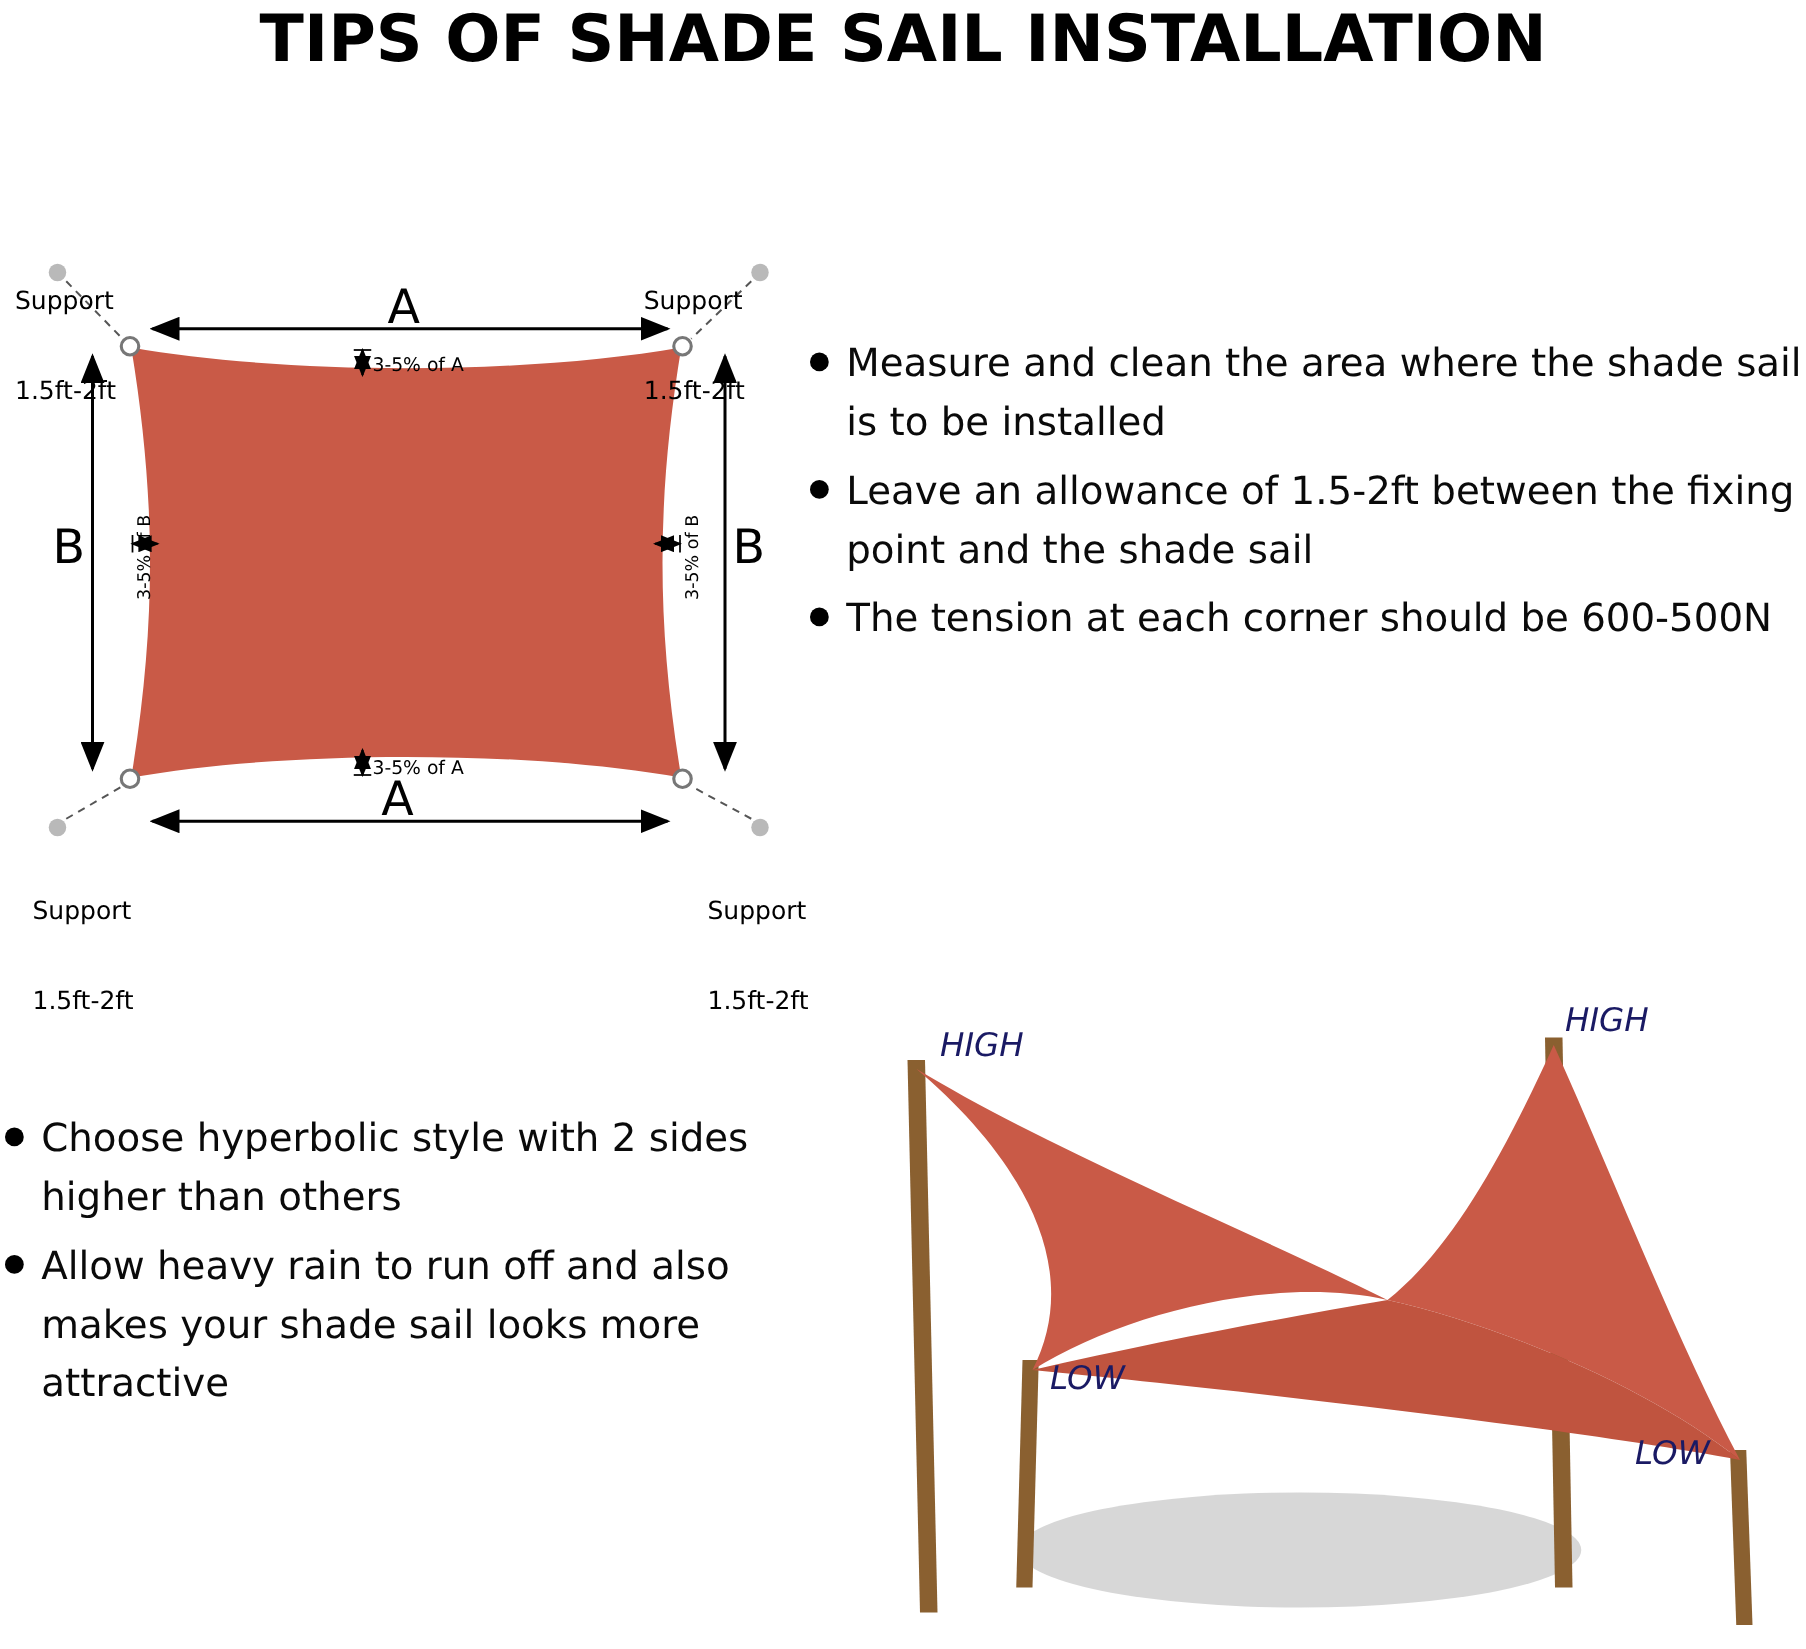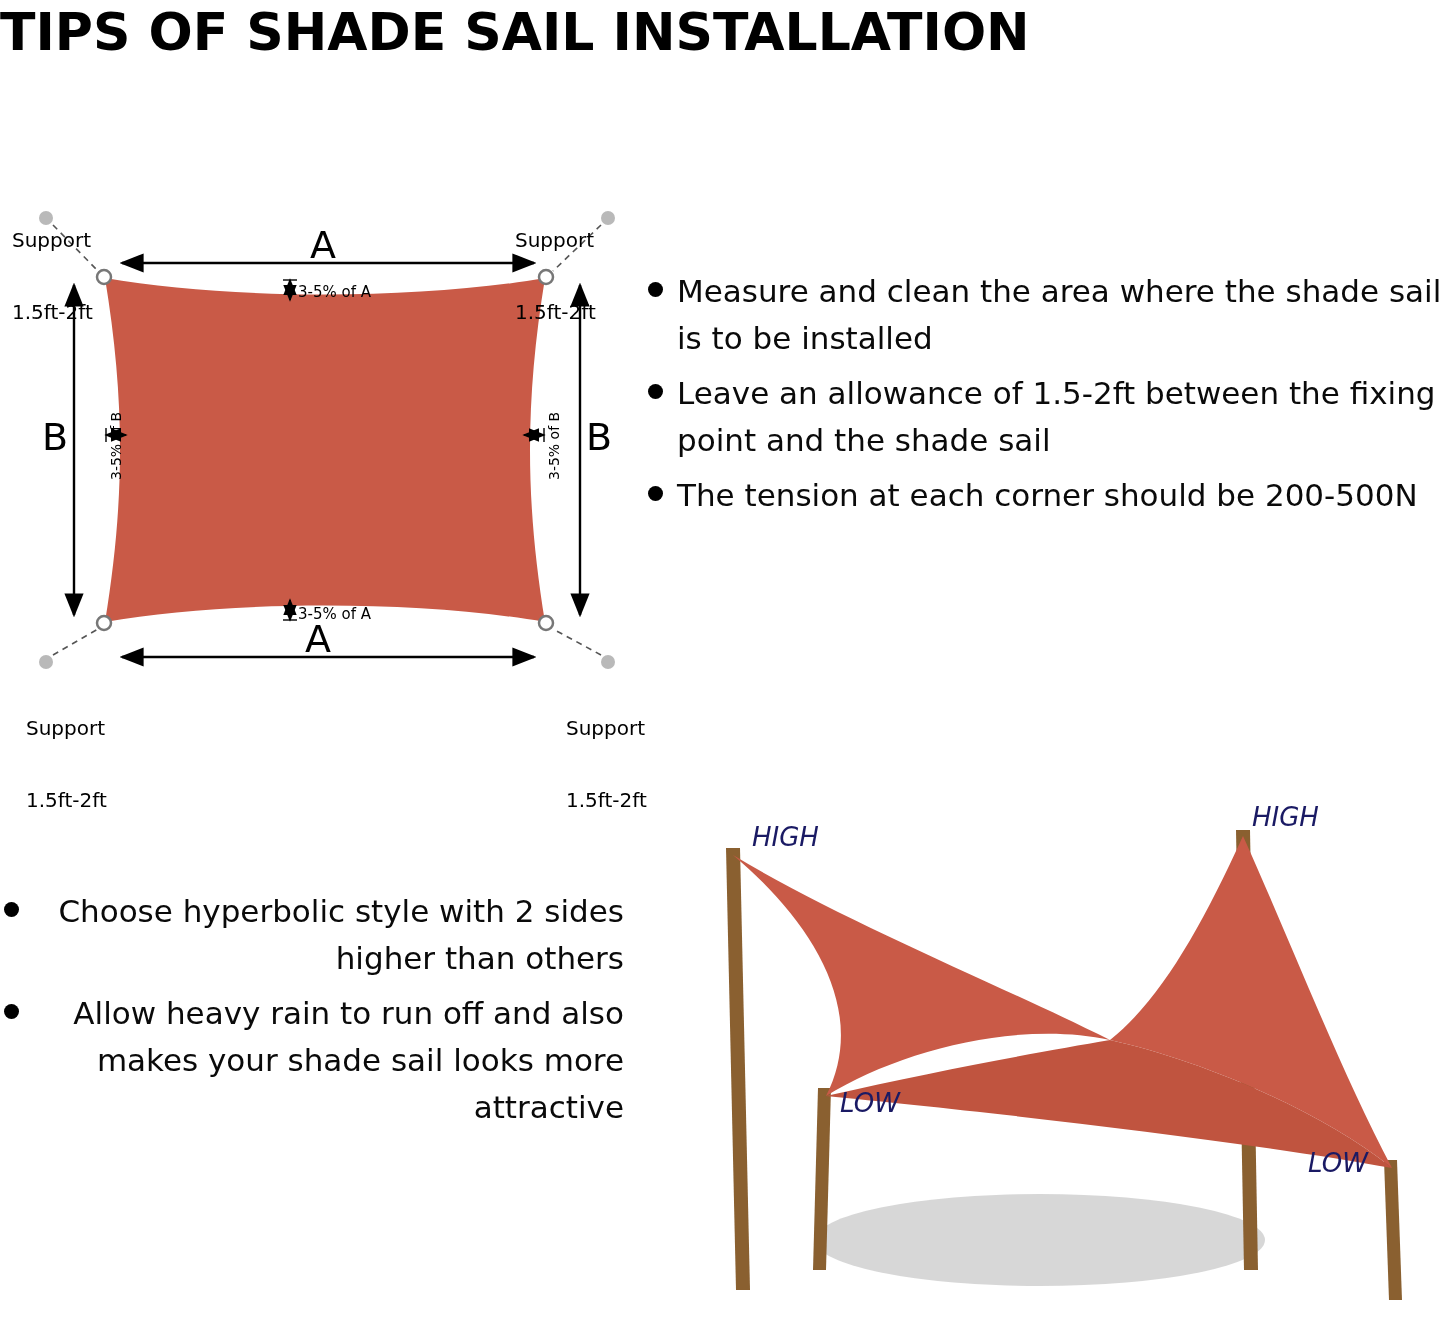--- a/index.html
+++ b/index.html
@@ -15,20 +15,21 @@
     color: #000000;
     overflow: hidden;
   }
 
   
   .title {
     position: absolute;
     top: 2px;
     left: 0;
     width: 1445px;
+    text-align: center;
     font-family: "DejaVu Sans", sans-serif;
     font-weight: bold;
     font-size: 52px;
     letter-spacing: 0px;
     color: #000;
     white-space: nowrap;
   }
 
   
   .diagram-top {
@@ -68,21 +69,20 @@
     position: absolute;
     left: 648px;
     top: 268px;
     width: 800px;
   }
   .bullets-left {
     position: absolute;
     left: 4px;
     top: 888px;
     width: 620px;
-    text-align: right;
   }
   .bullet-item {
     display: flex;
     align-items: flex-start;
     margin-bottom: 8px;
   }
   .bullet-dot {
     flex: 0 0 auto;
     width: 15px;
     height: 15px;
@@ -211,21 +211,21 @@
   <div class="bullet-item">
     <div class="bullet-dot"></div>
     <div class="bullet-text">Measure and clean the area where the shade sail is to be installed</div>
   </div>
   <div class="bullet-item">
     <div class="bullet-dot"></div>
     <div class="bullet-text">Leave an allowance of 1.5-2ft between the fixing point and the shade sail</div>
   </div>
   <div class="bullet-item">
     <div class="bullet-dot"></div>
-    <div class="bullet-text">The tension at each corner should be 200-500N</div>
+    <div class="bullet-text">The tension at each corner should be 600-500N</div>
   </div>
 </div>
 
 <div class="bullets-left">
   <div class="bullet-item">
     <div class="bullet-dot"></div>
     <div class="bullet-text">Choose hyperbolic style with 2 sides higher than others</div>
   </div>
   <div class="bullet-item">
     <div class="bullet-dot"></div>

